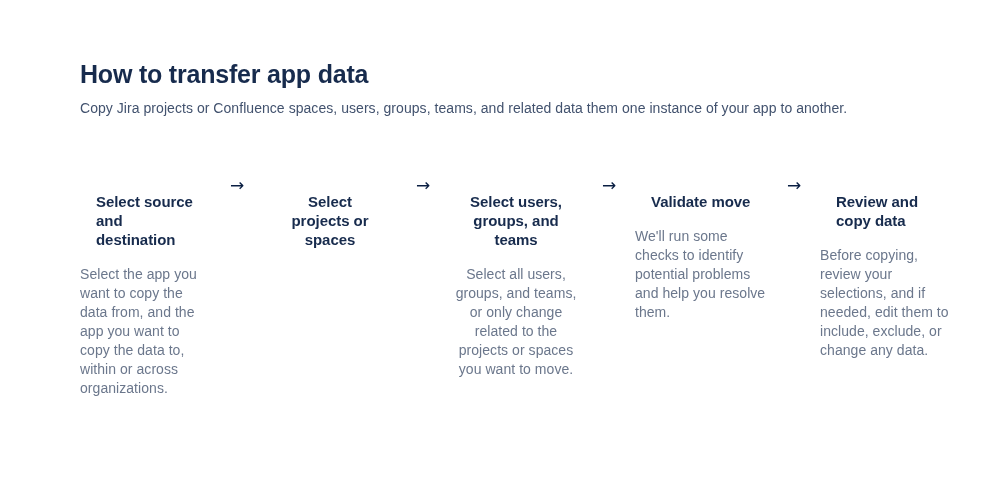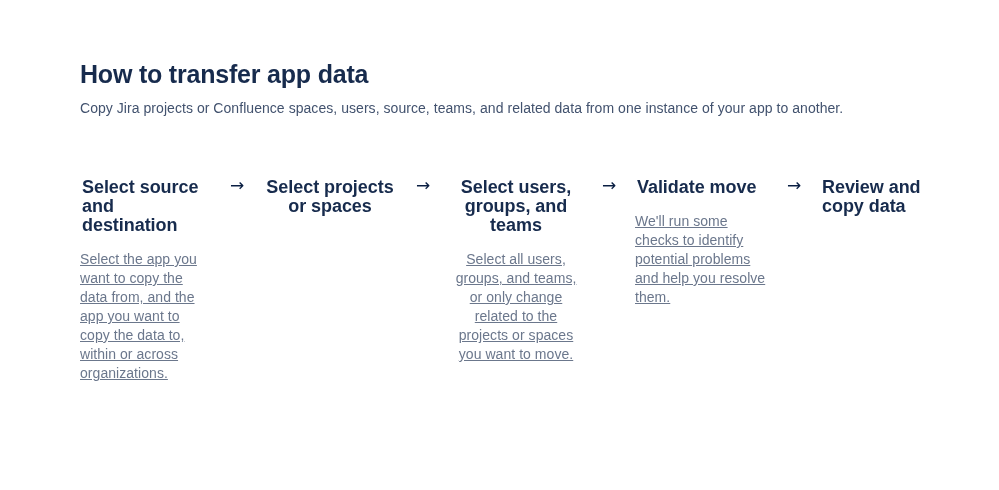--- a/index.html
+++ b/index.html
@@ -54,57 +54,56 @@
 
   .step {
     flex: 0 0 auto;
     width: 131px;
   }
   .step-2, .step-3 { width: 134px; text-align: center; }
   .step-4 { width: 133px; }
   .step-5 { width: 134px; }
 
   .step-title {
-    margin: 2px;
-    font-size: 18px;
+    margin: 16px;
+    font-size: 15px;
     line-height: 19px;
     font-weight: 700;
     color: #172b4d;
     letter-spacing: -0.05px;
   }
 
   .step-body {
     margin: 15px 0 0 0;
     font-size: 14px;
     line-height: 19px;
     font-weight: 400;
     color: #6b778c;
     letter-spacing: 0.05px;
-    text-decoration: underline;
   }
 
   .step-arrow {
     flex: 0 0 auto;
     width: 52px;
     text-align: center;
     font-size: 17px;
     line-height: 19px;
     color: #091e42;
     font-family: "DejaVu Sans", sans-serif;
     user-select: none;
   }
 </style>
 </head>
 <body>
 
 <div class="page">
 
   <div class="header">
     <h1 class="page-title">How to transfer app data</h1>
-    <p class="page-subtitle">Copy Jira projects or Confluence spaces, users, source, teams, and related data from one instance of your app to another.</p>
+    <p class="page-subtitle">Copy Jira projects or Confluence spaces, users, groups, teams, and related data them one instance of your app to another.</p>
   </div>
 
   <div class="steps">
 
     <div class="step step-1">
       <h2 class="step-title">Select source and destination</h2>
       <p class="step-body">Select the app you want to copy the data from, and the app you want to copy the data to, within or across organizations.</p>
     </div>
 
     <div class="step-arrow">→</div>
@@ -124,16 +123,17 @@
 
     <div class="step step-4">
       <h2 class="step-title">Validate move</h2>
       <p class="step-body">We'll run some checks to identify potential problems and help you resolve them.</p>
     </div>
 
     <div class="step-arrow">→</div>
 
     <div class="step step-5">
       <h2 class="step-title">Review and copy data</h2>
+      <p class="step-body">Before copying, review your selections, and if needed, edit them to include, exclude, or change any data.</p>
     </div>
 
   </div>
 </div>
 
 </body></html>

